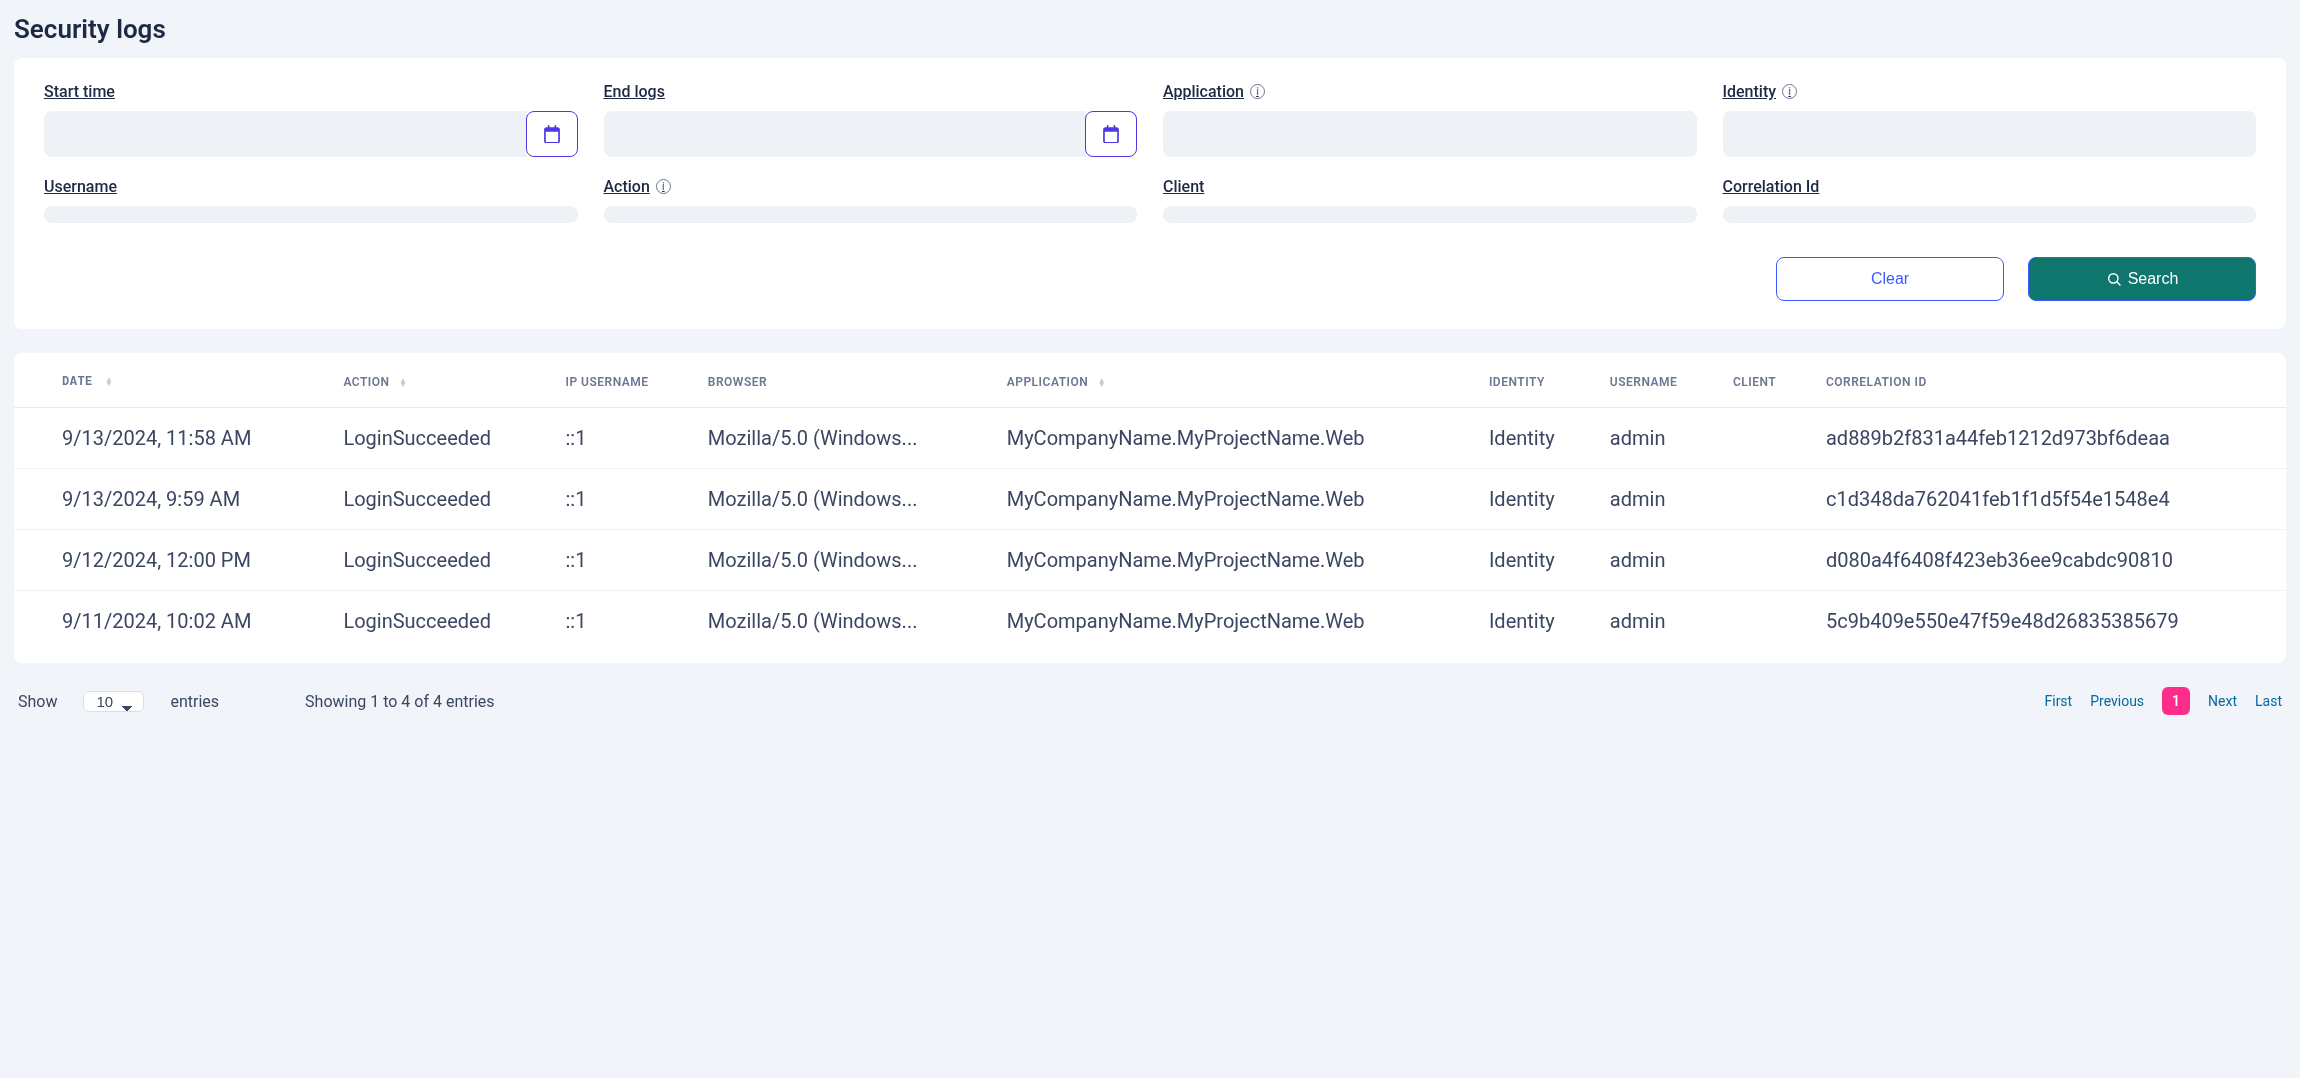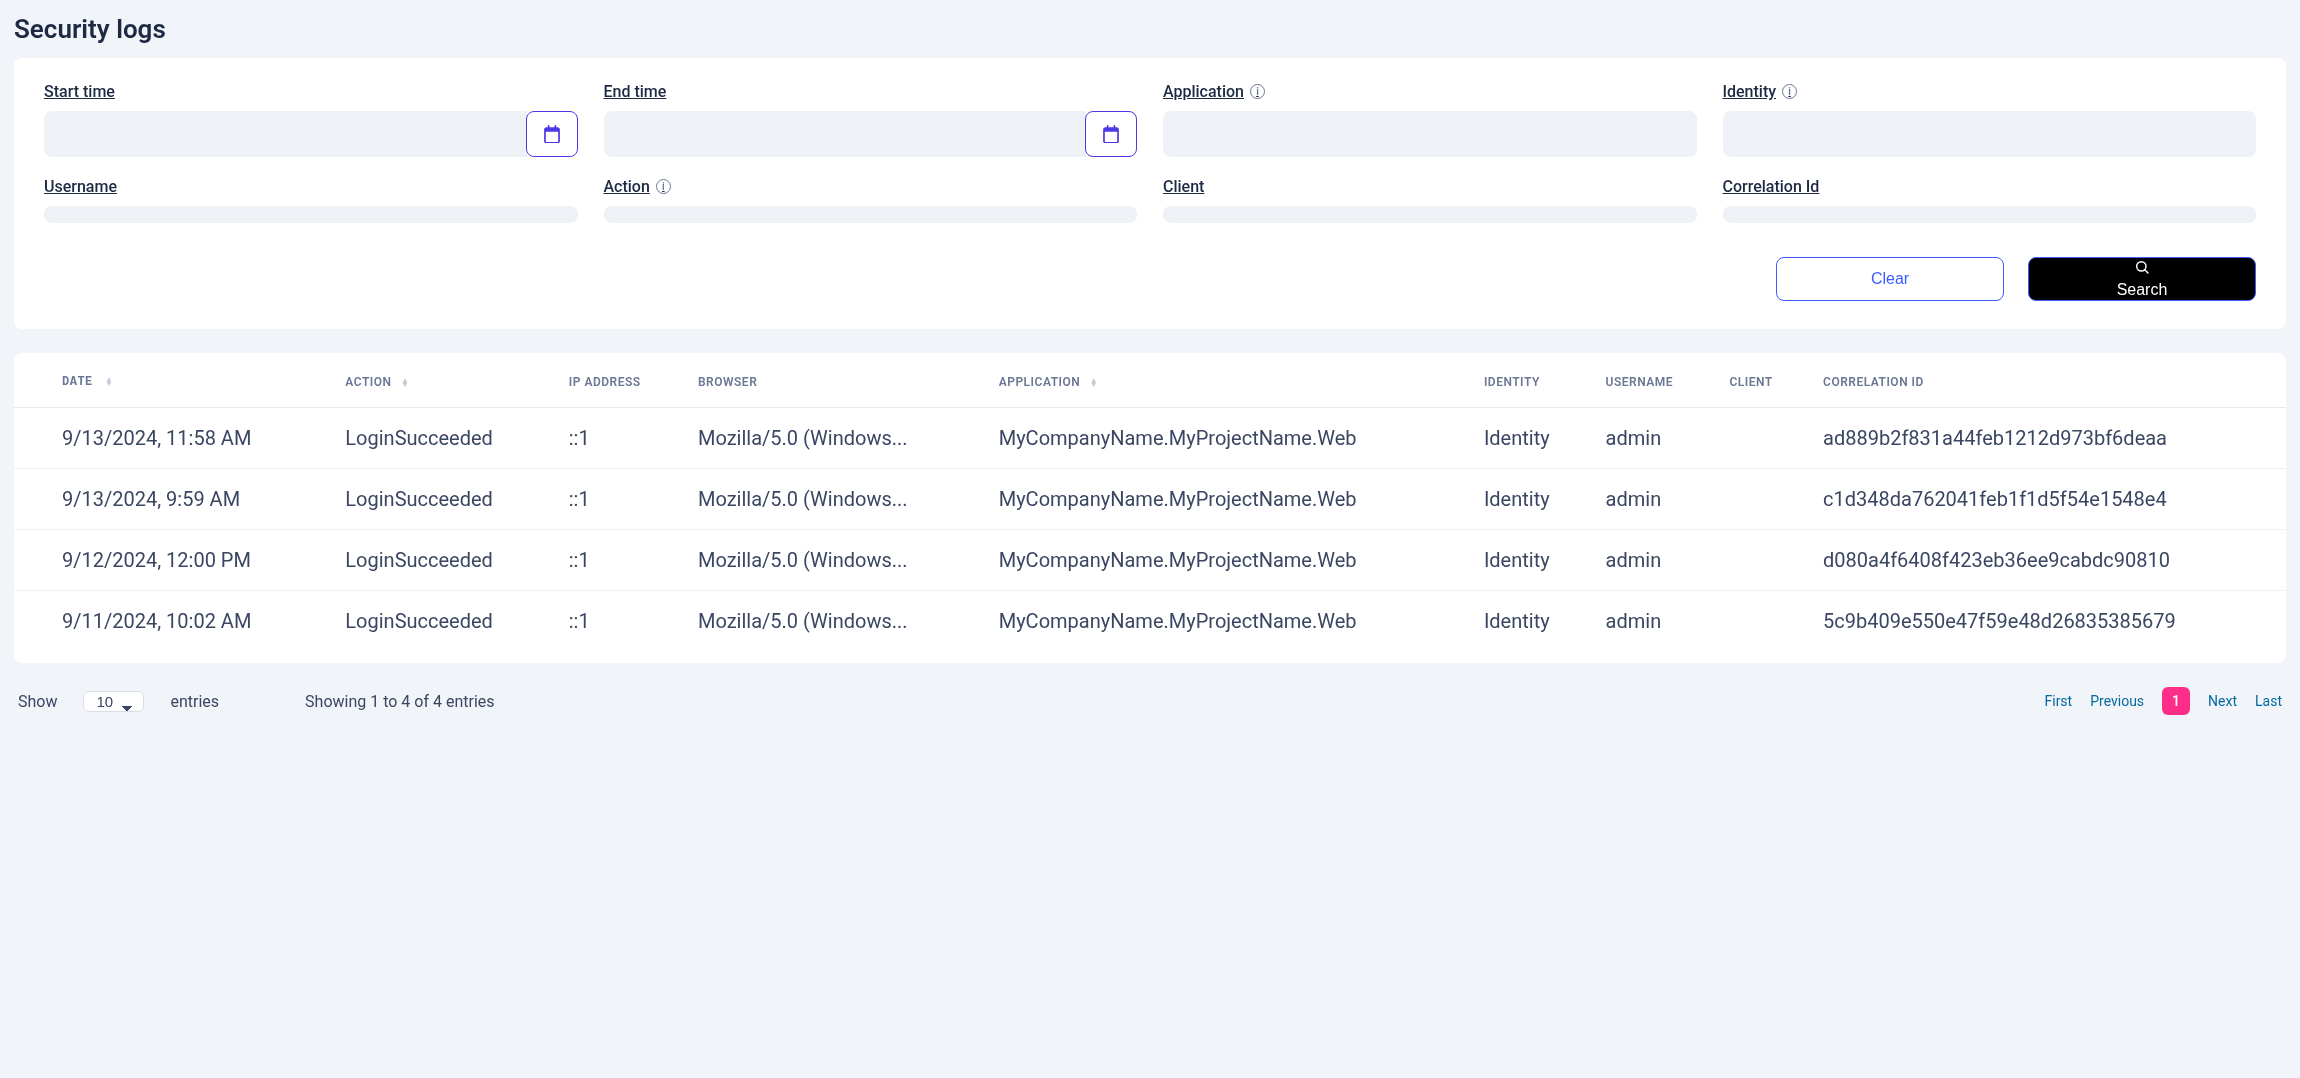--- a/index.html
+++ b/index.html
@@ -100,24 +100,23 @@
     justify-content: center;
     cursor: pointer;
     gap: 6px;
   }
   .btn-outline {
     background: #fff;
     border: 1.5px solid #3a5bff;
     color: #3a5bff;
   }
   .btn-primary {
-    background: #000000;
+    background: #0f766e;
     border: 1.5px solid #3a5bff;
     color: #fff;
-    flex-direction: column;
   }
   .btn-primary svg { width: 16px; height: 16px; stroke: #fff; }
 
   .table-card {
     background: #fff;
     border-radius: 8px;
     padding: 0 0 6px 0;
     margin-bottom: 20px;
   }
   .table-scroll {
@@ -229,21 +228,21 @@
           <input class="input" value="" style="">
           <div class="cal-btn">
             <svg viewBox="0 0 448 512">
                 <path d="M152 24c0-13.3-10.7-24-24-24s-24 10.7-24 24v40H64C28.7 64 0 92.7 0 128v16 48 272c0 35.3 28.7 64 64 64h320c35.3 0 64-28.7 64-64V192 144 128c0-35.3-28.7-64-64-64h-40V24c0-13.3-10.7-24-24-24s-24 10.7-24 24v40H152V24zM48 192h352v272c0 8.8-7.2 16-16 16H64c-8.8 0-16-7.2-16-16V192z"></path>
               </svg>
           </div>
         </div>
       </div>
 
       <div class="filter-group">
-        <label class="filter-label">End time</label>
+        <label class="filter-label">End logs</label>
         <div class="input-wrap input-with-btn">
           <input class="input" value="" style="">
           <div class="cal-btn">
             <svg viewBox="0 0 448 512">
                 <path d="M152 24c0-13.3-10.7-24-24-24s-24 10.7-24 24v40H64C28.7 64 0 92.7 0 128v16 48 272c0 35.3 28.7 64 64 64h320c35.3 0 64-28.7 64-64V192 144 128c0-35.3-28.7-64-64-64h-40V24c0-13.3-10.7-24-24-24s-24 10.7-24 24v40H152V24zM48 192h352v272c0 8.8-7.2 16-16 16H64c-8.8 0-16-7.2-16-16V192z"></path>
               </svg>
           </div>
         </div>
       </div>
 
@@ -312,21 +311,21 @@
                   <span>▼</span>
                 </span>
             </th>
             <th>
               <span>ACTION</span>
               <span class="sort-caret">
                   <span>▲</span>
                   <span>▼</span>
                 </span>
             </th>
-            <th>IP ADDRESS</th>
+            <th>IP USERNAME</th>
             <th>BROWSER</th>
             <th>
               <span>APPLICATION</span>
               <span class="sort-caret">
                   <span>▲</span>
                   <span>▼</span>
                 </span>
             </th>
             <th>IDENTITY</th>
             <th>USERNAME</th>

